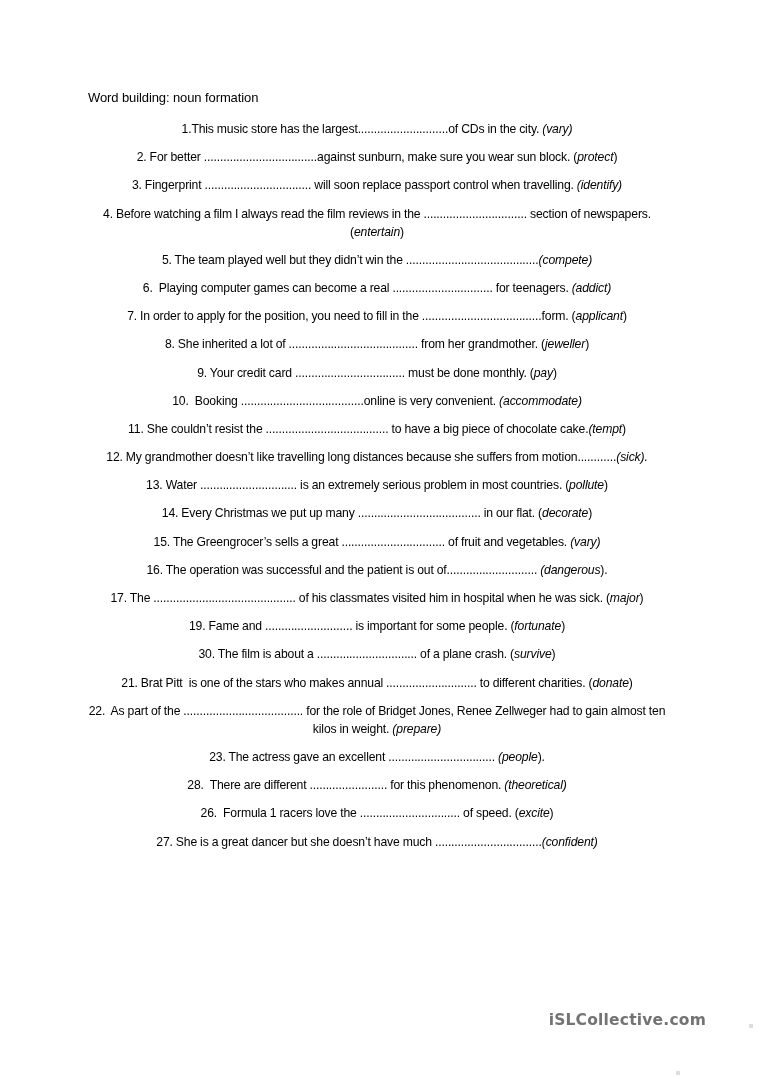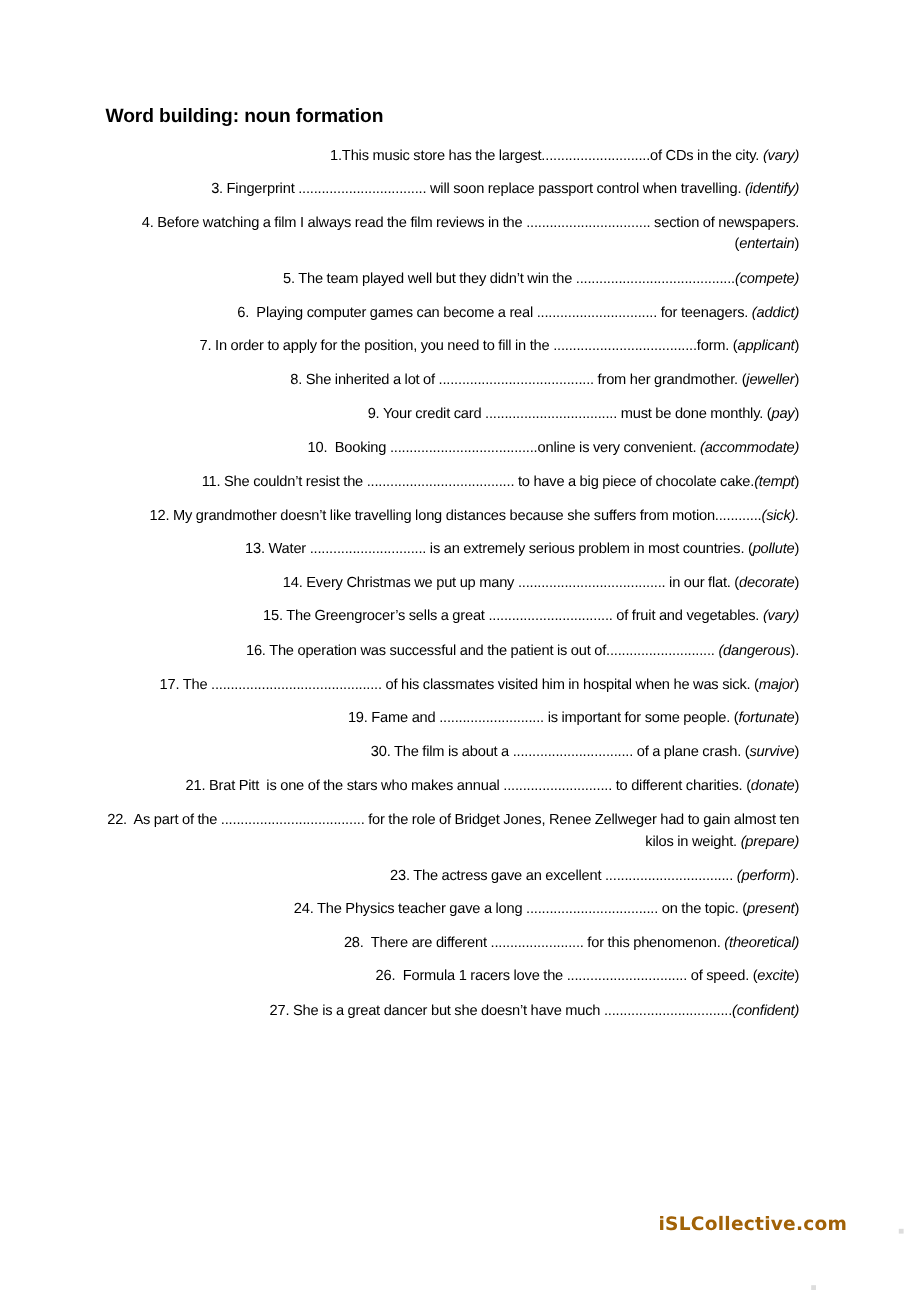--- a/index.html
+++ b/index.html
@@ -28,40 +28,40 @@
   }
 
   .content {
     position: absolute;
     left: 88px;
     top: 90px;
     width: 578px;
   }
 
   .worksheet-title {
-    font-size: 16px;
-    font-weight: bold;
+    font-size: 13px;
+    font-weight: normal;
     line-height: 16px;
     letter-spacing: -0.1px;
     margin: 0 0 14px 0;
     white-space: pre-wrap;
   }
 
   .items {
     margin: 0;
     padding: 0;
     list-style: none;
   }
 
   .item {
     font-size: 12.2px;
     line-height: 18px;
     letter-spacing: -0.15px;
     margin: 0 0 10.2px 0;
-    text-align: right;
+    text-align: center;
     white-space: pre-wrap;
     word-spacing: -0.2px;
   }
 
   .item:last-child {
     margin-bottom: 0;
   }
 
   .item i,
   .item .cue {
@@ -72,21 +72,21 @@
   .watermark {
     position: absolute;
     left: 0;
     top: 1011px;
     width: 706px;
     text-align: right;
     font-family: "DejaVu Sans", sans-serif;
     font-size: 15.5px;
     font-weight: bold;
     letter-spacing: 0.2px;
-    color: #a16207;
+    color: #737373;
     white-space: nowrap;
   }
 
   .speck {
     position: absolute;
     width: 4px;
     height: 4px;
     background: #dddddd;
   }
   .speck-right  { left: 749px; top: 1024px; }
@@ -96,41 +96,41 @@
 <body>
 
 <div class="sheet">
 
   <div class="content">
 
     <h1 class="worksheet-title">Word building: noun formation</h1>
 
     <ol class="items" id="items-list">
         <li class="item"><span>1.This music store has the largest............................of CDs in the city. </span><i class="cue">(vary)</i></li>
+        <li class="item"><span>2. For better ...................................against sunburn, make sure you wear sun block. (</span><i class="cue">protect</i><span>)</span></li>
         <li class="item"><span>3. Fingerprint ................................. will soon replace passport control when travelling. </span><i class="cue">(identify)</i></li>
         <li class="item"><span>4. Before watching a film I always read the film reviews in the ................................ section of newspapers. (</span><i class="cue">entertain</i><span>)</span></li>
         <li class="item"><span>5. The team played well but they didn’t win the .........................................</span><i class="cue">(compete)</i></li>
         <li class="item"><span>6.  Playing computer games can become a real ............................... for teenagers. </span><i class="cue">(addict)</i></li>
         <li class="item"><span>7. In order to apply for the position, you need to fill in the .....................................form. (</span><i class="cue">applicant</i><span>)</span></li>
         <li class="item"><span>8. She inherited a lot of ........................................ from her grandmother. (</span><i class="cue">jeweller</i><span>)</span></li>
         <li class="item"><span>9. Your credit card .................................. must be done monthly. (</span><i class="cue">pay</i><span>)</span></li>
         <li class="item"><span>10.  Booking ......................................online is very convenient. </span><i class="cue">(accommodate)</i></li>
         <li class="item"><span>11. She couldn’t resist the ...................................... to have a big piece of chocolate cake.</span><i class="cue">(tempt</i><span>)</span></li>
         <li class="item"><span>12. My grandmother doesn’t like travelling long distances because she suffers from motion............</span><i class="cue">(sick).</i></li>
         <li class="item"><span>13. Water .............................. is an extremely serious problem in most countries. (</span><i class="cue">pollute</i><span>)</span></li>
         <li class="item"><span>14. Every Christmas we put up many ...................................... in our flat. (</span><i class="cue">decorate</i><span>)</span></li>
         <li class="item"><span>15. The Greengrocer’s sells a great ................................ of fruit and vegetables. </span><i class="cue">(vary)</i></li>
         <li class="item"><span>16. The operation was successful and the patient is out of............................ </span><i class="cue">(dangerous</i><span>).</span></li>
         <li class="item"><span>17. The ............................................ of his classmates visited him in hospital when he was sick. (</span><i class="cue">major</i><span>)</span></li>
         <li class="item"><span>19. Fame and ........................... is important for some people. (</span><i class="cue">fortunate</i><span>)</span></li>
         <li class="item"><span>30. The film is about a ............................... of a plane crash. (</span><i class="cue">survive</i><span>)</span></li>
         <li class="item"><span>21. Brat Pitt  is one of the stars who makes annual ............................ to different charities. (</span><i class="cue">donate</i><span>)</span></li>
         <li class="item"><span>22.  As part of the ..................................... for the role of Bridget Jones, Renee Zellweger had to gain almost ten kilos in weight. </span><i class="cue">(prepare)</i></li>
-        <li class="item"><span>23. The actress gave an excellent ................................. </span><i class="cue">(perform</i><span>).</span></li>
-        <li class="item"><span>24. The Physics teacher gave a long .................................. on the topic. (</span><i class="cue">present</i><span>)</span></li>
+        <li class="item"><span>23. The actress gave an excellent ................................. </span><i class="cue">(people</i><span>).</span></li>
         <li class="item"><span>28.  There are different ........................ for this phenomenon. </span><i class="cue">(theoretical)</i></li>
         <li class="item"><span>26.  Formula 1 racers love the ............................... of speed. (</span><i class="cue">excite</i><span>)</span></li>
         <li class="item"><span>27. She is a great dancer but she doesn’t have much .................................</span><i class="cue">(confident)</i></li>
       </ol>
 
   </div>
 
   <div class="watermark">iSLCollective.com</div>
 
   <div class="speck speck-right"></div>

